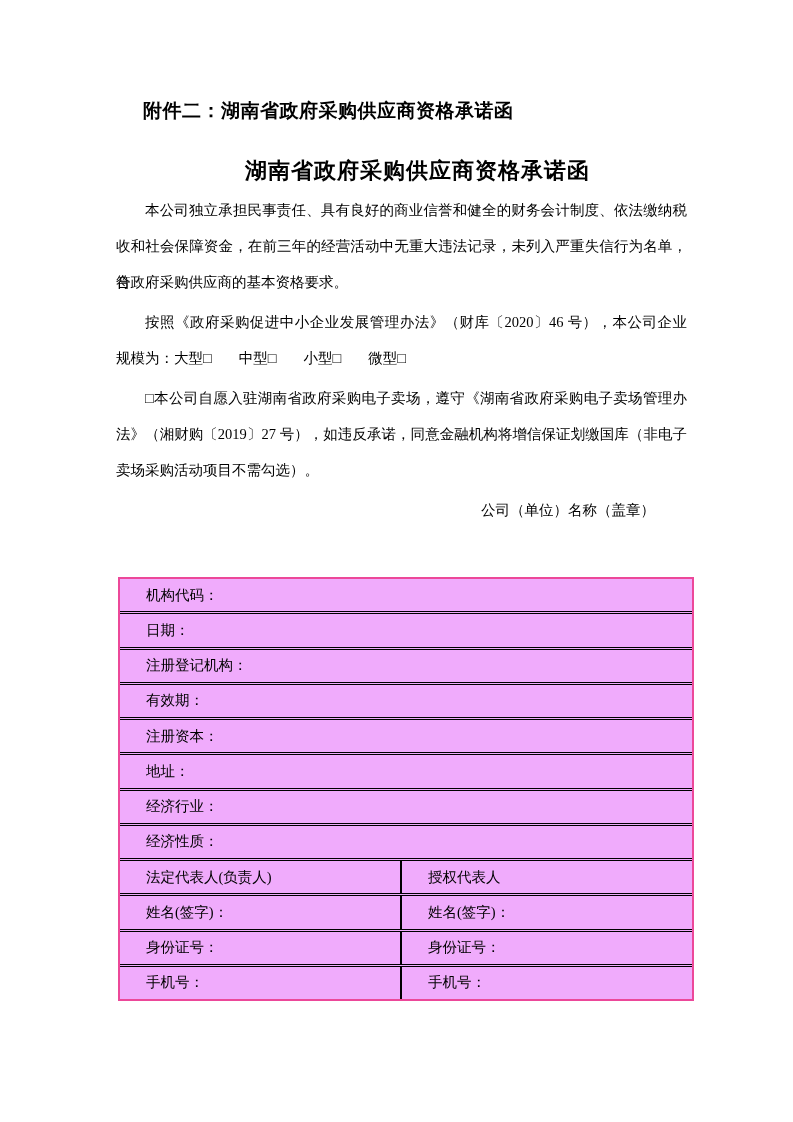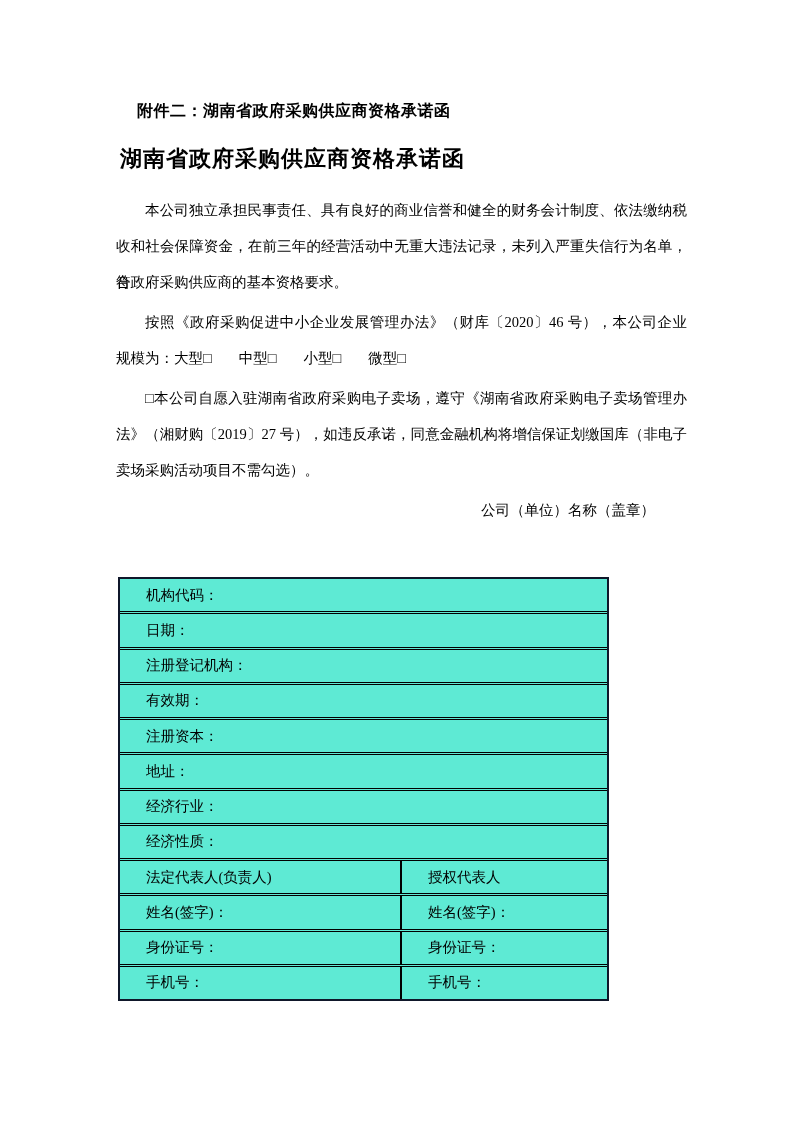--- a/index.html
+++ b/index.html
@@ -1,45 +1,45 @@
 <!DOCTYPE html>
 <html><head>
 <meta charset="utf-8">
 <style>
   html,body { margin:0; padding:0; background:#ffffff; }
   .page {
     position:relative; width:793px; height:1122px; background:#ffffff;
     color:#000000; font-family:"Liberation Serif", serif; overflow:hidden;
   }
   .attachment-heading {
-    position:absolute; left:137px; top:101px;
-    font-size:16px; font-weight:bold; line-height:20px; letter-spacing:0.5px;
+    position:absolute; left:143px; top:101px;
+    font-size:19px; font-weight:bold; line-height:20px; letter-spacing:0.5px;
   }
   .doc-title {
-    position:absolute; left:116px; top:142px; width:571px; margin:4px;
-    text-align:left; font-size:22px; font-weight:bold; line-height:26px; letter-spacing:1px;
+    position:absolute; left:116px; top:142px; width:571px; margin:16px;
+    text-align:center; font-size:22px; font-weight:bold; line-height:26px; letter-spacing:1px;
   }
   .body-text { position:absolute; left:116px; top:192px; width:571px; font-size:14.5px; }
   .para { margin:0 0 4px 0; }
   .line { height:36px; line-height:36px; white-space:nowrap; }
   .fill { text-align:justify; text-align-last:justify; text-justify:inter-character; white-space:normal; }
   .indent { text-indent:29px; }
   .opt + .opt { margin-left:27px; }
   .cb { display:inline; }
   .sig-company { text-align:right; padding-right:32px; }
   .sig-date { text-align:right; padding-right:24px; }
   .blank {
     display:inline-block; border-bottom:1px solid #000; height:1em;
     vertical-align:-2px;
   }
   .w85 { width:85px; } .w38 { width:38px; } .w45 { width:45px; }
 
   .form-table {
-    position:absolute; left:118px; top:577px; width:491px; height:424px;
-    box-sizing:border-box; border:2px solid #0f172a; background:#5eead4;
+    position:absolute; left:118px; top:577px; width:576px; height:424px;
+    box-sizing:border-box; border:2px solid #ec4899; background:#f0abfc;
     display:flex; flex-direction:column;
   }
   .trow { flex:1 1 0; display:flex; align-items:stretch; border-bottom:3px double #000000; min-height:0; }
   .trow:last-child { border-bottom:none; }
   .tcell { display:flex; align-items:center; padding-left:26px; font-size:14.5px; box-sizing:border-box; }
   .tcell.full { flex:1 1 auto; }
   .tcell.left { width:280px; flex:0 0 auto; }
   .tcell.right { flex:1 1 auto; border-left:2px solid #000000; }
 </style>
 </head>

